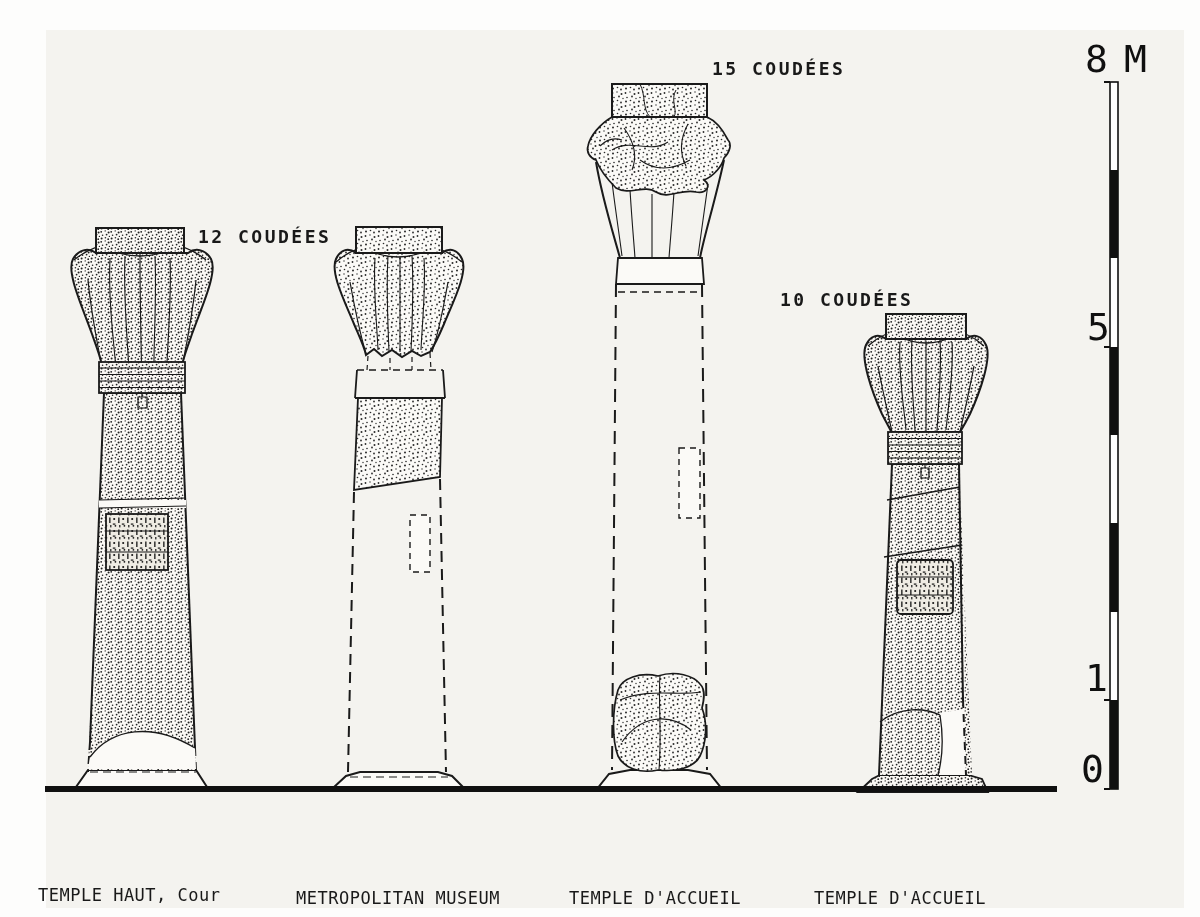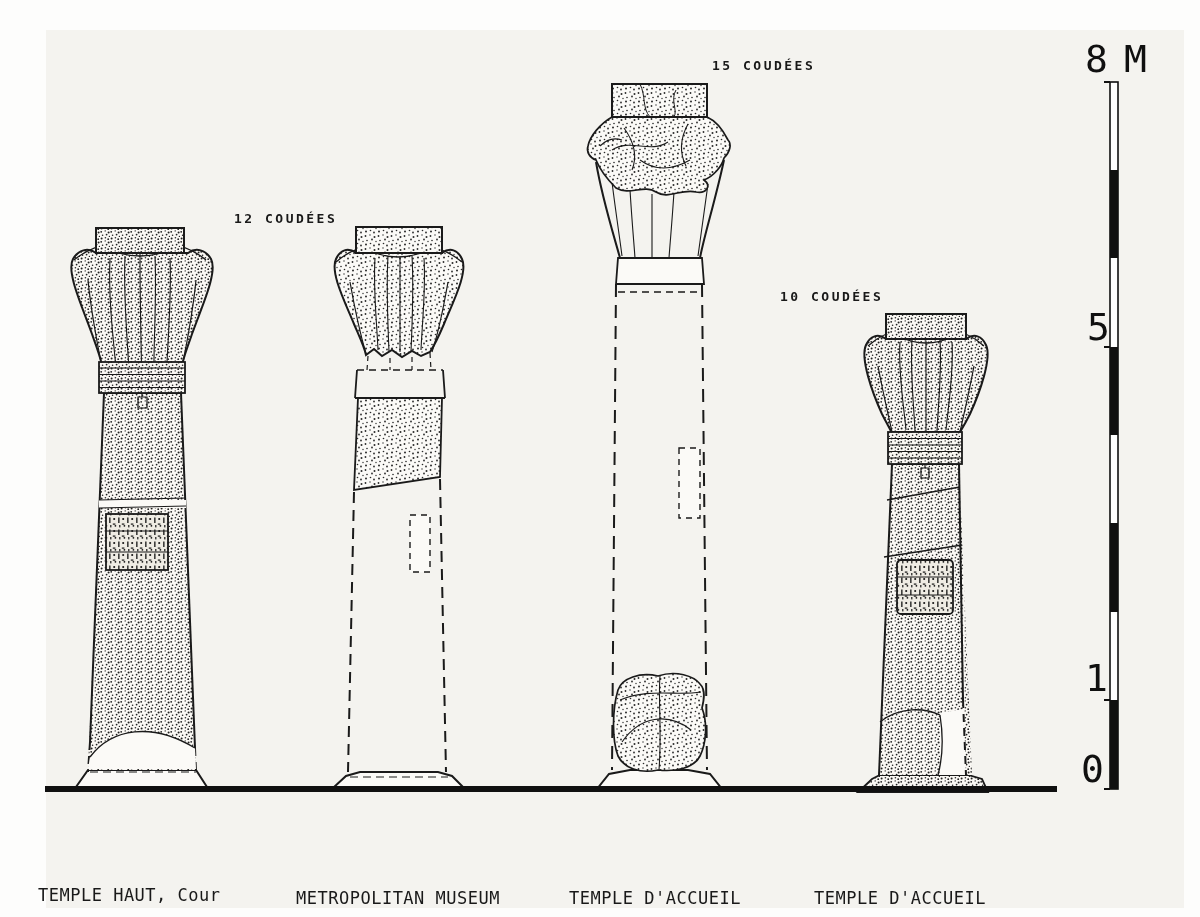--- a/index.html
+++ b/index.html
@@ -5,21 +5,21 @@
   html,body{margin:0;padding:0;background:#ffffff;}
   .canvas{
     position:relative;width:1200px;height:917px;overflow:hidden;
     background:#fdfdfc;
     font-family:"DejaVu Sans Mono","Liberation Mono",monospace;
     color:#1c1c1c;
   }
   .paper-tone{position:absolute;left:46px;top:30px;width:1138px;height:878px;background:#f4f3ef;}
   svg{position:absolute;left:0;top:0;}
   .overlay{position:absolute;white-space:pre;}
-  .coudees{font-size:13px;letter-spacing:2.5px;font-weight:bold;color:#191919;}
+  .coudees{font-size:18px;letter-spacing:2.5px;font-weight:bold;color:#191919;}
   .caption{font-size:17px;letter-spacing:0.5px;line-height:38px;color:#191919;}
   .caption .cap-line{white-space:pre;}
   .scale-num{font-size:38px;color:#101010;line-height:1;}
 </style>
 </head>
 <body>
 
 <div class="canvas">
   <div class="paper-tone"></div>
 
@@ -184,21 +184,21 @@
     <g stroke="#101010">
       <rect x="1110" y="82" width="8" height="707" fill="#ffffff" stroke-width="1.6"></rect>
       <rect x="1110" y="170" width="8" height="88" fill="#101010" stroke="none"></rect>
       <rect x="1110" y="347" width="8" height="88" fill="#101010" stroke="none"></rect>
       <rect x="1110" y="523" width="8" height="89" fill="#101010" stroke="none"></rect>
       <rect x="1110" y="700" width="8" height="89" fill="#101010" stroke="none"></rect>
       <path d="M1104,82 L1110,82 M1104,347 L1110,347 M1104,700 L1110,700 M1104,789 L1110,789" stroke-width="2"></path>
     </g>
   </svg>
 
-  <div class="overlay coudees" style="left:198px;top:211px;margin-left:36px;">12 COUDÉES</div>
+  <div class="overlay coudees" style="left:198px;top:226px;">12 COUDÉES</div>
   <div class="overlay coudees" style="left:712px;top:58px;">15 COUDÉES</div>
   <div class="overlay coudees" style="left:780px;top:289px;">10 COUDÉES</div>
 
   <div class="overlay caption" style="left:38px;top:800px;text-align:left;">
     <div class="cap-line">TEMPLE HAUT, Cour</div>
     
   </div>
   <div class="overlay caption" style="left:284px;top:803px;width:228px;text-align:center;">
     <div class="cap-line">METROPOLITAN MUSEUM</div>
     

